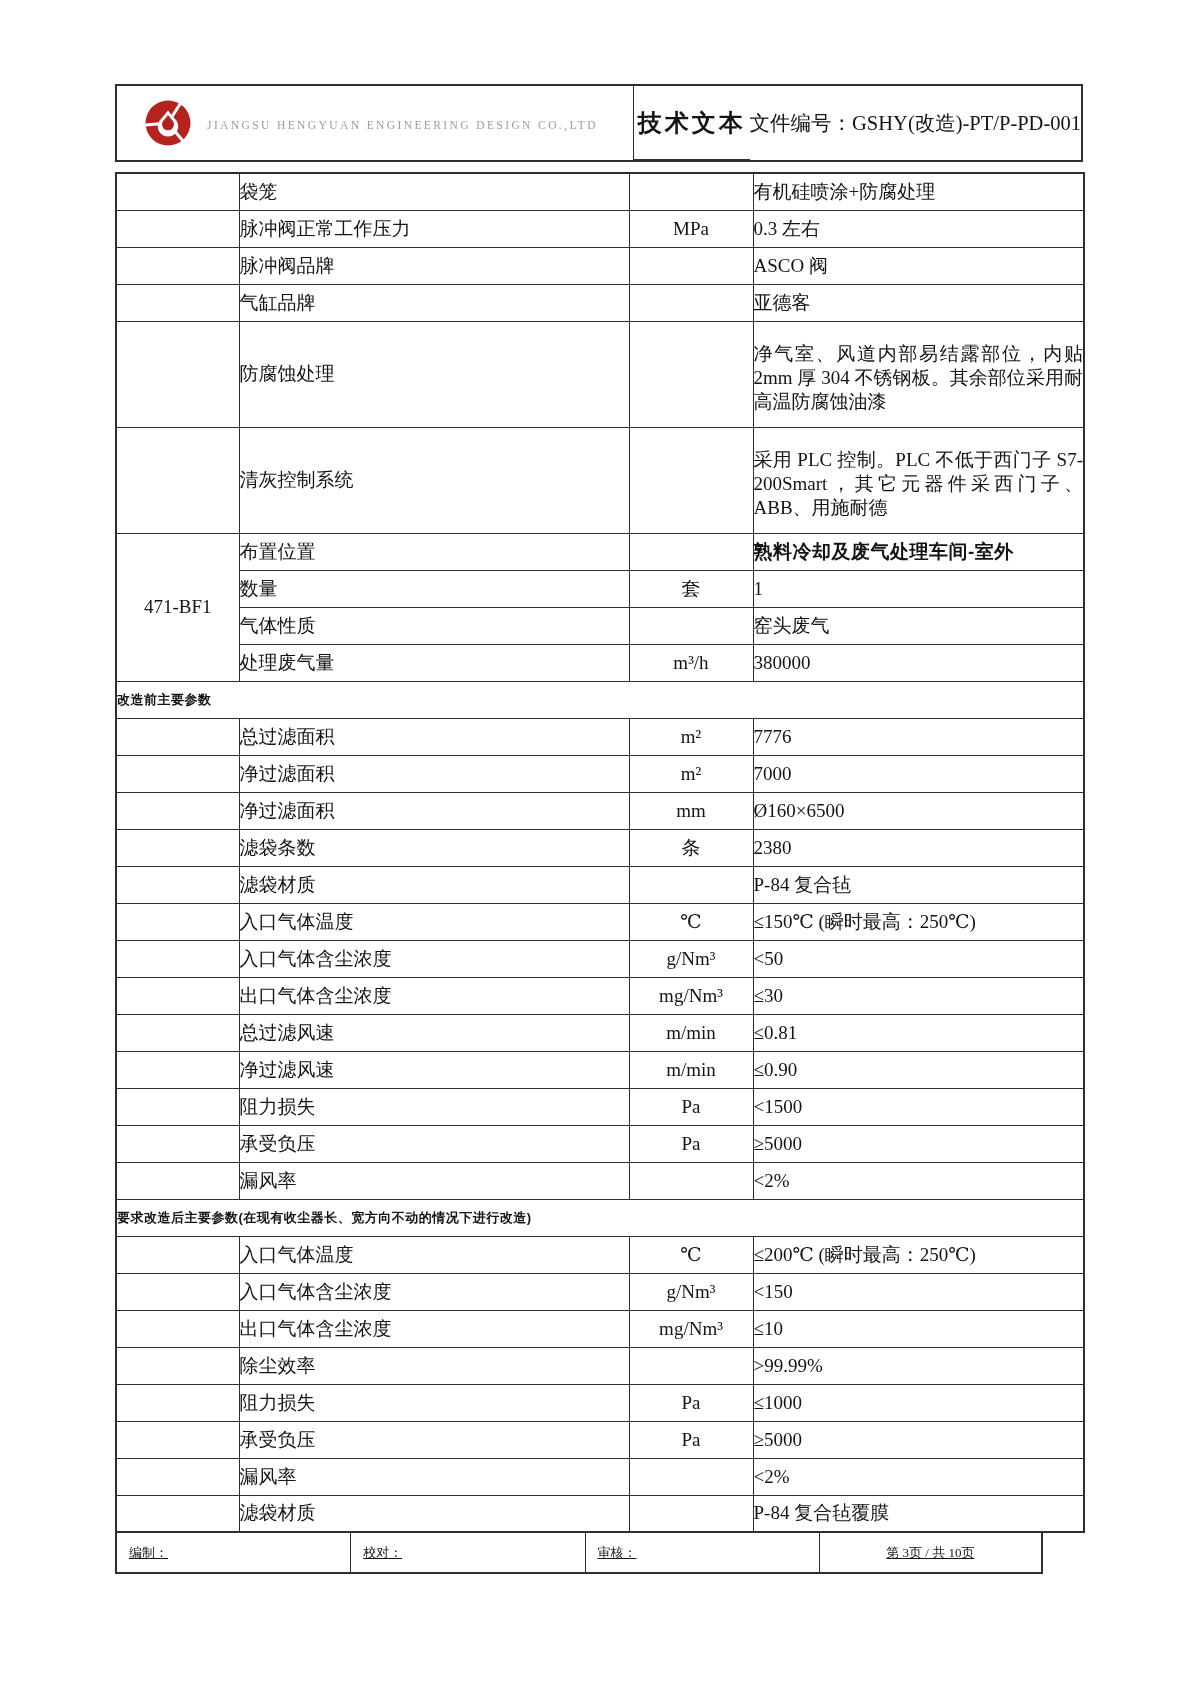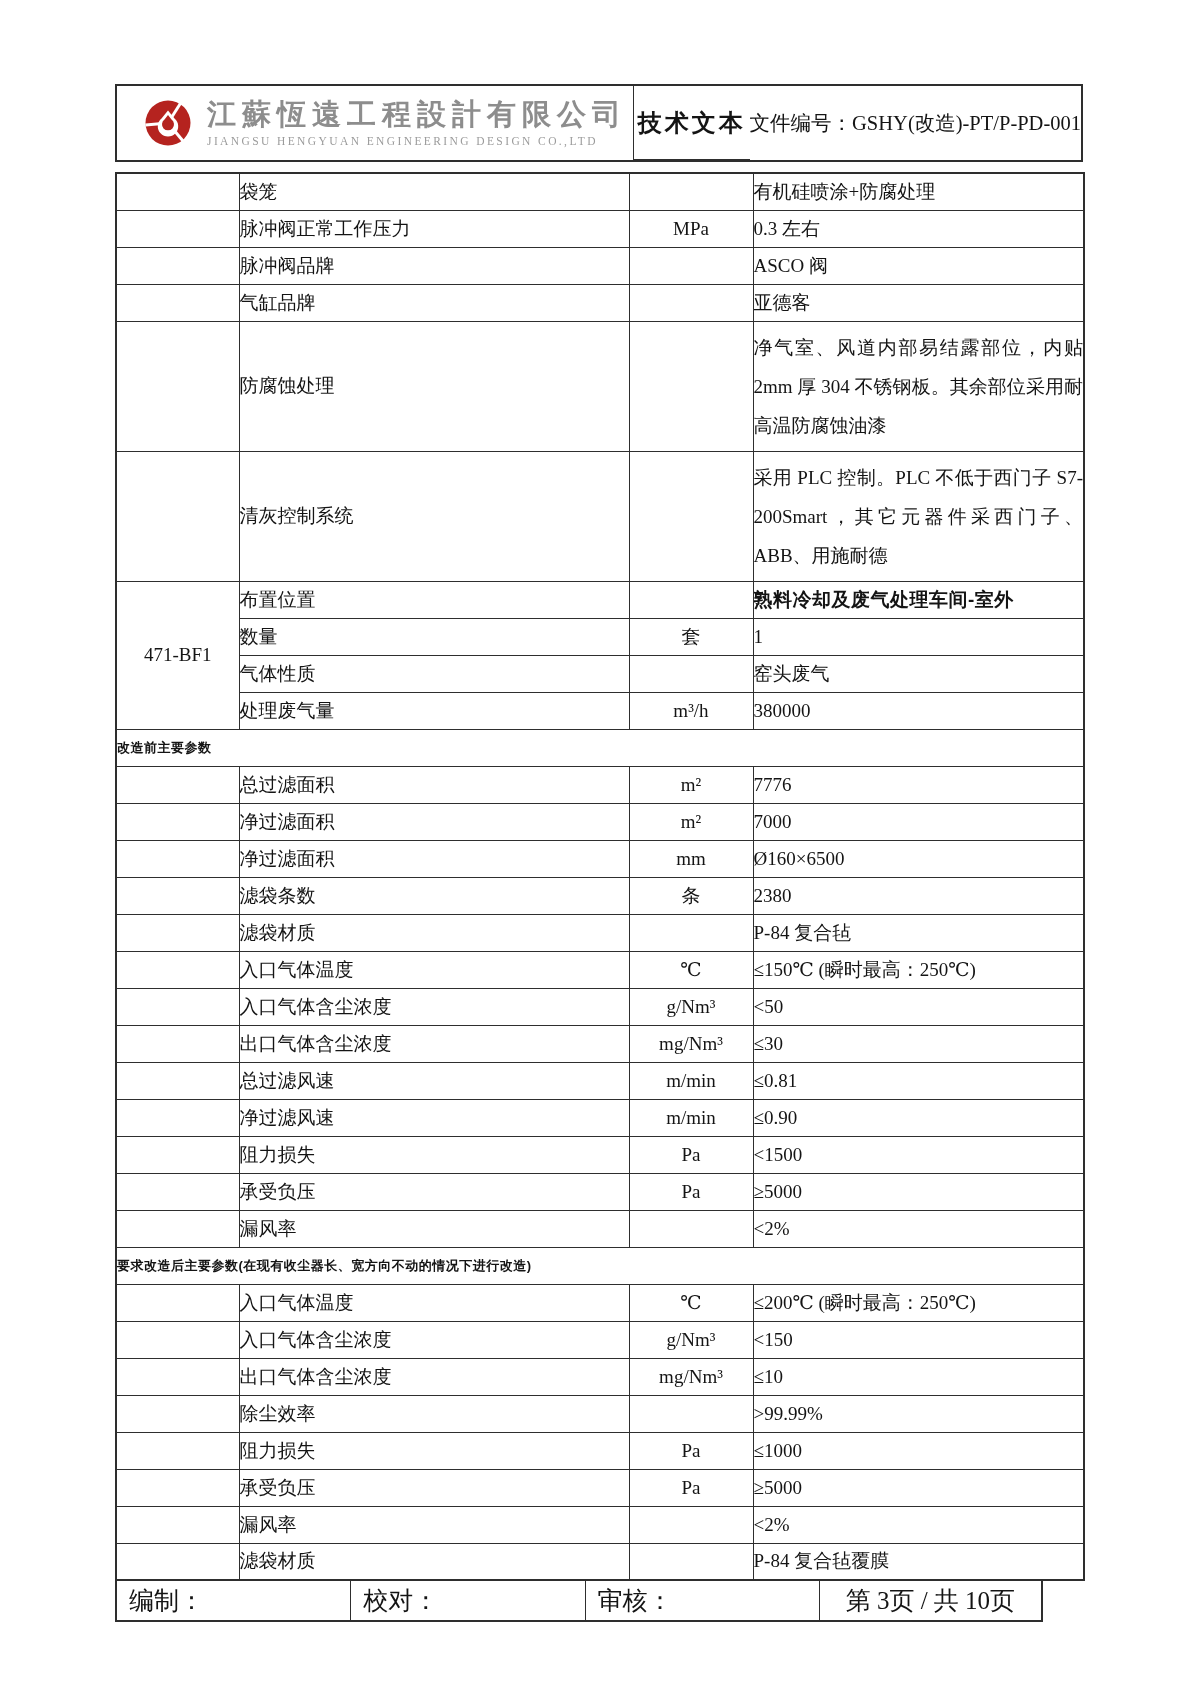--- a/index.html
+++ b/index.html
@@ -38,30 +38,30 @@
     border:2px solid #2e2e2e;font-size:19px;background:#fff;
   }
   table.spec td{border:1px solid #2e2e2e;padding:0;vertical-align:middle;overflow:hidden;}
   table.spec tr{height:37px;}
   table.spec tr.tall{height:106px;}
   td.blank-cell{}
   td.group-cell{text-align:center;font-size:19px;}
   td.param-label{padding-left:12px;text-align:left;}
   td.unit-cell{text-align:center;margin-left:24px;}
   td.value-cell{padding-left:11px;padding-right:10px;text-align:left;}
-  tr.tall td.value-cell{line-height:39px;text-align:justify;padding-top:6px;padding-bottom:6px;}
+  tr.tall td.value-cell{line-height:24px;text-align:justify;padding-top:14px;padding-bottom:6px;}
   td.section-cell{
     font-family:"Liberation Sans","DejaVu Sans",sans-serif;font-weight:bold;
     padding-left:12px;font-size:13px;letter-spacing:0.5px;
   }
   .value-bold{font-family:"Liberation Sans","DejaVu Sans",sans-serif;font-weight:bold;letter-spacing:0.5px;}
 
   .footer-bar{
     width:100%;height:41px;border:2px solid #2e2e2e;border-top:none;
-    box-sizing:border-box;display:flex;font-size:25px;background:#fff;
+    box-sizing:border-box;display:flex;font-size:13px;background:#fff;text-decoration:underline;
   }
   .f-cell{flex:1;display:flex;align-items:center;padding-left:12px;box-sizing:border-box;}
   .f-cell + .f-cell{border-left:1px solid #2e2e2e;}
   .f-cell.page-cell{justify-content:center;padding-left:0;}
 </style>
 </head>
 <body>
 
 <div id="page">
 
@@ -71,21 +71,20 @@
         <circle cx="25" cy="25" r="22.5" fill="#b5231f"></circle>
         <g stroke="#ffffff" stroke-width="3">
           <line x1="25" y1="25" x2="38" y2="4.5"></line>
           <line x1="25" y1="25" x2="2.5" y2="27"></line>
           <line x1="25" y1="25" x2="40" y2="43"></line>
         </g>
         <path d="M25 12.5 L31.5 20.5 A10.2 10.2 0 1 1 18.5 20.5 Z" fill="#ffffff"></path>
         <path d="M25 17 L28.5 21.5 A6 6 0 1 1 21.5 21.5 Z" fill="#b5231f"></path>
       </svg>
       <div class="company-names">
-        <div class="company-cn">江蘇恆遠工程設計有限公司</div>
         <div class="company-en">JIANGSU HENGYUAN ENGINEERING DESIGN CO.,LTD</div>
       </div>
     </div>
     <div class="title-cell">
       <div class="doc-type">技术文本</div>
       <div class="doc-no">
           <span>文件编号：</span>
           <span>GSHY(改造)-PT/P-PD-001</span>
         </div>
     </div>

